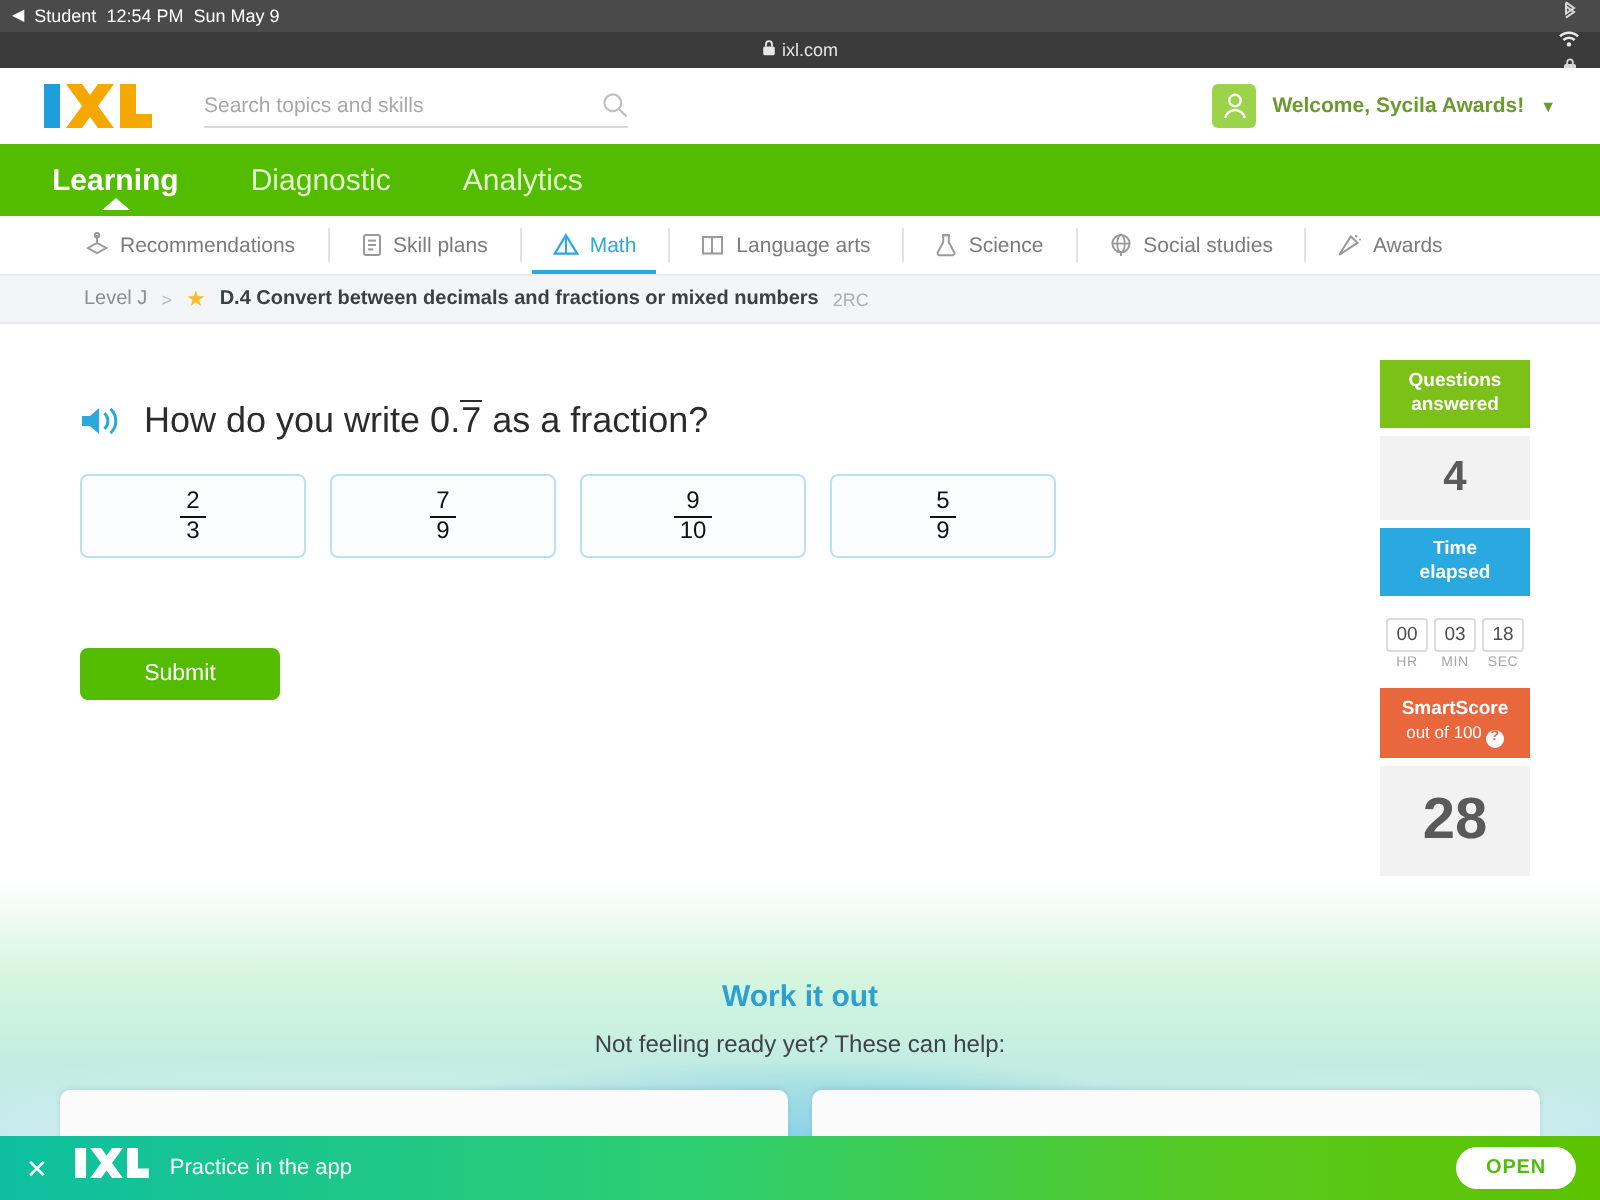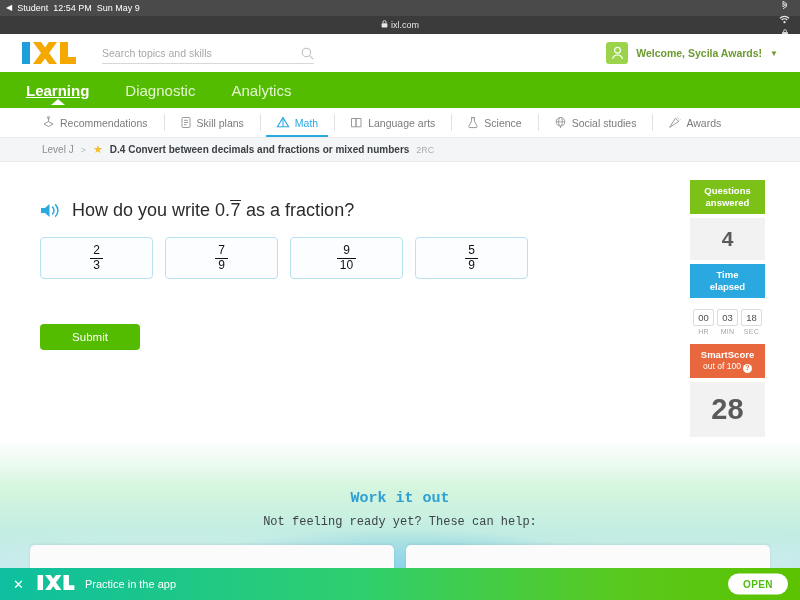--- a/index.html
+++ b/index.html
@@ -64,21 +64,21 @@
   }
   .username { font-size: 10.5px; color: #6b9a2e; font-weight: bold; }
   .caret-dn { font-size: 8px; color: #6b9a2e; }
 
   
   .greennav {
     height: 36px; background: #54bc00; display: flex; align-items: center;
     padding: 0 22px; gap: 28px; position: relative;
   }
   .gn-item { color: #e3f5cf; font-size: 15px; padding: 0 4px; }
-  .gn-item.active { color: #ffffff; font-weight: bold; position: relative; text-decoration: underline; }
+  .gn-item.active { color: #ffffff; font-weight: bold; position: relative; }
   .gn-item.active::after {
     content: ""; position: absolute; left: 50%; bottom: -6px;
     transform: translateX(-50%);
     border-left: 7px solid transparent; border-right: 7px solid transparent;
     border-bottom: 6px solid #ffffff;
   }
 
   
   .subjects {
     height: 30px; background: #ffffff; display: flex; align-items: stretch;
@@ -167,21 +167,20 @@
   }
   .tlab { font-size: 7px; color: #a6a6a6; margin-top: 2px; letter-spacing: .3px; }
 
   
   .workitout {
     position: absolute; left: 0; right: 0; top: 440px; height: 130px;
     background:
       radial-gradient(ellipse 360px 90px at 50% 118%, rgba(41,169,224,.75) 0%, rgba(41,169,224,0) 72%),
       linear-gradient(180deg, rgba(255,255,255,1) 0%, rgba(210,245,220,.95) 38%, rgba(190,235,225,.95) 72%, rgba(175,225,230,.95) 100%);
     overflow: hidden;
-    font-family: Liberation Mono, monospace;
   }
   .wave {
     position: absolute; left: 0; right: 0; bottom: 0; height: 80px;
     background: radial-gradient(ellipse 520px 60px at 20% 100%, rgba(255,255,255,.45), rgba(255,255,255,0) 70%),
                 radial-gradient(ellipse 420px 50px at 85% 95%, rgba(255,255,255,.4), rgba(255,255,255,0) 70%);
   }
   .wio-title {
     text-align: center; color: #2e9fd4; font-size: 15px; font-weight: bold;
     padding-top: 50px; position: relative;
   }

